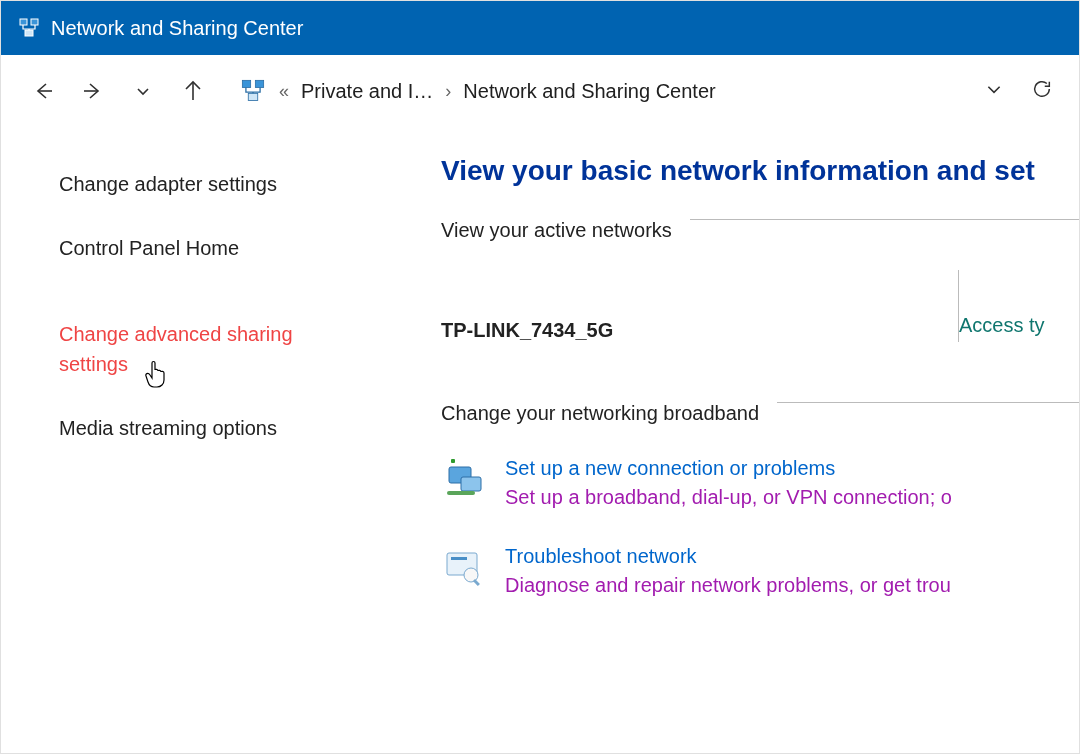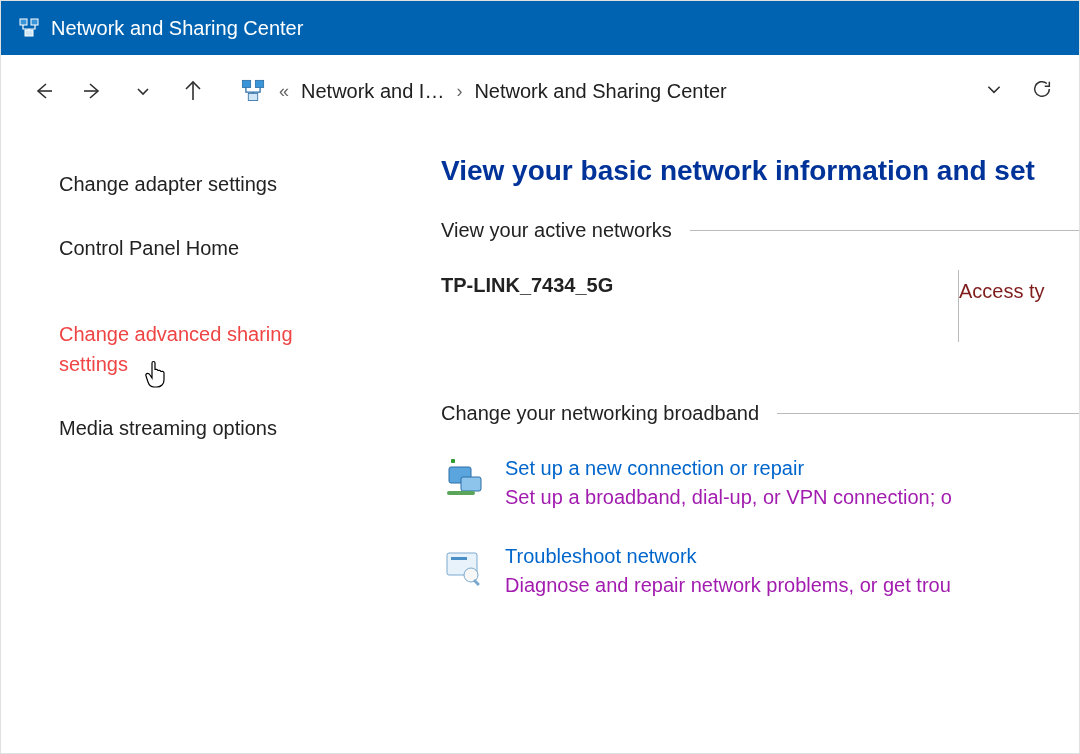--- a/index.html
+++ b/index.html
@@ -96,45 +96,45 @@
   }
   .heading {
     color: #003399;
     font-size: 28px;
     font-weight: 700;
     margin-bottom: 32px;
     white-space: nowrap;
   }
   .section-header {
     display: flex;
-    align-items: center;
+    align-items: flex-start;
     gap: 18px;
     margin-bottom: 32px;
   }
   .section-title {
     font-size: 20px;
     color: #222;
     white-space: nowrap;
   }
   .section-line {
     flex: 1;
     height: 1px;
     background: #bbb;
   }
 
   .network-row {
     display: flex;
-    align-items: flex-start;
+    align-items: flex-end;
     margin-bottom: 60px;
   }
   .network-left { flex: 1; }
   .network-name { font-size: 20px; font-weight: 700; color: #222; }
   .network-type { font-size: 20px; color: #222; margin-top: 8px; }
   .network-divider { width: 1px; background: #bbb; height: 72px; margin-top: -4px; }
-  .network-right { min-width: 120px; font-size: 20px; color:#7f1d1d; line-height: 1.7; white-space: nowrap; }
+  .network-right { min-width: 120px; font-size: 20px; color:#0f766e; line-height: 1.7; white-space: nowrap; }
 
   .setting-item { display: flex; gap: 20px; margin-bottom: 36px; align-items: flex-start; }
   .setting-icon { width: 44px; height: 44px; flex-shrink:0; display:flex; align-items:center; justify-content:center;}
   .setting-body { flex:1; }
   .setting-link { color: #0066cc; font-size: 20px; display: block; margin-bottom: 6px; }
   .setting-desc { font-size: 20px; color: #a21caf; white-space: nowrap; }
 
 </style>
 </head>
 <body>
@@ -179,21 +179,21 @@
   <div class="address">
     <span class="bc-icon">
       <svg width="26" height="26" viewBox="0 0 22 22">
         <rect x="2" y="2" width="7" height="6" fill="#3a94d8" stroke="#2b6ea5" stroke-width="0.7"></rect>
         <rect x="13" y="2" width="7" height="6" fill="#3a94d8" stroke="#2b6ea5" stroke-width="0.7"></rect>
         <rect x="7" y="13" width="8" height="6" fill="#cfe6f7" stroke="#2b6ea5" stroke-width="0.7"></rect>
         <path d="M5 8 L5 12 L11 12 L11 13 M17 8 L17 12 L11 12" stroke="#2b6ea5" stroke-width="1.1" fill="none"></path>
       </svg>
     </span>
     <span class="bc-sep">«</span>
-    <span class="bc-seg">Network and I…</span>
+    <span class="bc-seg">Private and I…</span>
     <span class="bc-sep">›</span>
     <span class="bc-seg">Network and Sharing Center</span>
 
     <div class="address-end">
       <span>
         <svg width="18" height="18" viewBox="0 0 16 16" fill="none" stroke="#303030" stroke-width="1.4">
             <path d="M3 6 L8 11 L13 6"></path>
           </svg>
       </span>
       <span>
@@ -241,21 +241,21 @@
     <div class="setting-item">
       <span class="setting-icon">
         <svg width="44" height="44" viewBox="0 0 44 44">
           <rect x="8" y="10" width="22" height="16" rx="2" fill="#5aa5de" stroke="#2d6ea7"></rect>
           <rect x="20" y="20" width="20" height="14" rx="2" fill="#8cc4ec" stroke="#2d6ea7"></rect>
           <path d="M10 4 h4 M12 2 v4" stroke="#2e9b2e" stroke-width="3"></path>
           <rect x="6" y="34" width="28" height="4" rx="2" fill="#5aa55a"></rect>
         </svg>
       </span>
       <div class="setting-body">
-        <a class="setting-link">Set up a new connection or repair</a>
+        <a class="setting-link">Set up a new connection or problems</a>
         <div class="setting-desc">Set up a broadband, dial-up, or VPN connection; o</div>
       </div>
     </div>
 
     <div class="setting-item">
       <span class="setting-icon">
         <svg width="44" height="44" viewBox="0 0 44 44">
           <rect x="6" y="8" width="30" height="22" rx="2" fill="#e8f2fa" stroke="#7aa9cf"></rect>
           <rect x="10" y="12" width="16" height="3" fill="#4a8fc7"></rect>
           <circle cx="30" cy="30" r="7" fill="#f7f7f7" stroke="#7aa9cf"></circle>

